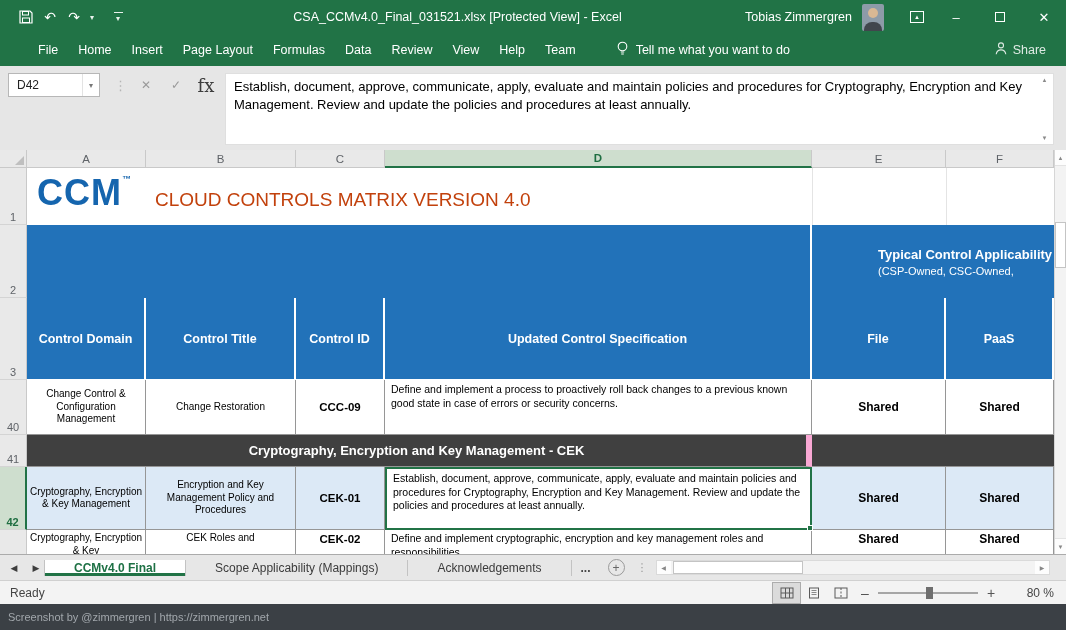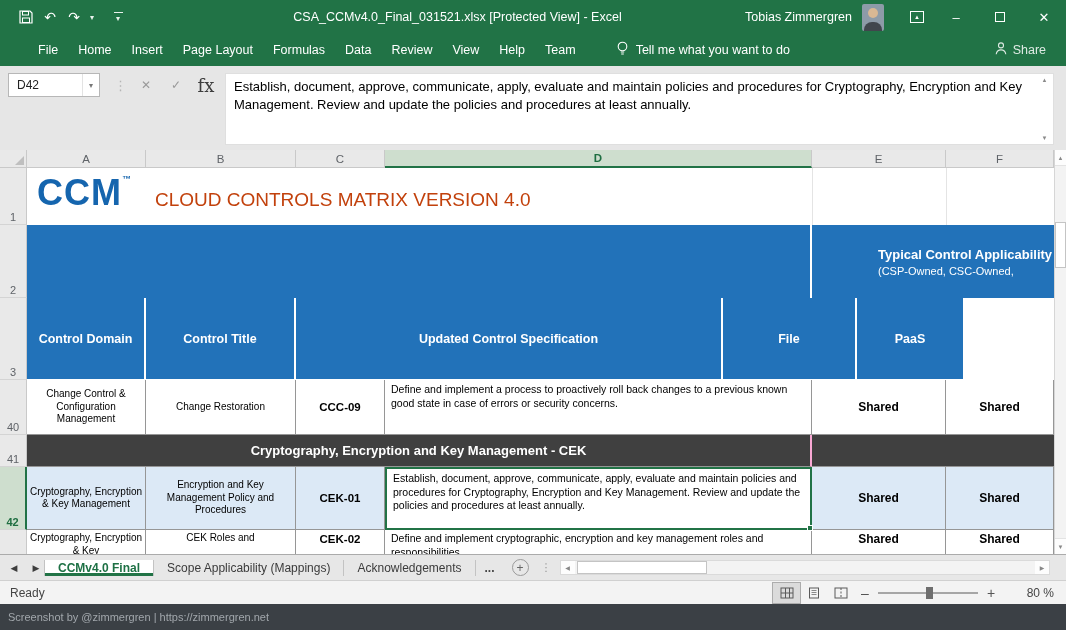--- a/index.html
+++ b/index.html
@@ -96,37 +96,37 @@
     padding:2px;overflow:hidden;line-height:1.25}
   .tc.spec{font-size:10.5px;text-align:left;align-items:flex-start;justify-content:flex-start;
     padding:3px 6px;line-height:1.3}
   .tc.idcell{font-weight:bold;font-size:11.5px}
   .tc.shared{font-weight:bold;font-size:12px}
   .r42 .tc{background:#DCE9F6}
   .active-cell{background:#fff !important;border:2px solid #217346 !important;overflow:visible;position:relative}
   .active-cell .handle{position:absolute;right:-3px;bottom:-3px;width:6px;height:6px;
     background:#217346;border:1px solid #fff}
   .sec-main{width:785px;background:#404040;color:#fff;font-weight:bold;font-size:13px;display:flex;
-    align-items:center;justify-content:center;border-right:2px solid #f9a8d4;border-bottom:1px solid #969696}
+    align-items:center;justify-content:center;border-right:6px solid #f9a8d4;border-bottom:1px solid #969696}
   .sec-side{width:242px;background:#404040;border-bottom:1px solid #969696}
   .r43 .tc{align-items:flex-start;padding-top:2px}
 
   .vscroll{position:absolute;top:0;right:0;width:12px;height:404px;background:#F3F3F3;
     border-left:1px solid #D6D6D6}
   .vs-btn{position:absolute;left:0;width:11px;height:16px;background:#FDFDFD;display:flex;
     align-items:center;justify-content:center;font-size:6px;color:#888}
   .vs-btn.top{top:0;border-bottom:1px solid #E3E3E3}
   .vs-btn.bottom{bottom:0;border-top:1px solid #E3E3E3}
   .vs-thumb{position:absolute;left:0;top:72px;width:11px;height:46px;background:#FFF;
     border:1px solid #C4C4C4}
 
   
   .tabstrip{height:26px;background:#E7E7E7;border-top:1px solid #ABABAB;display:flex;align-items:center}
   .tab-nav{width:16px;text-align:center;font-size:9px;color:#3d3d3d;margin-left:6px}
-  .sheettab{height:16px;display:flex;align-items:center;padding:0 13px;font-size:12px;color:#3b3b3b;
+  .sheettab{height:16px;display:flex;align-items:center;padding:0 29px;font-size:12px;color:#3b3b3b;
     border-right:1px solid #C3C3C3;white-space:nowrap;margin-top:1px}
   .sheettab.active{background:#FFF;color:#1E7145;font-weight:bold;border-left:1px solid #C3C3C3;
     box-shadow:inset 0 -3px 0 #217346}
   .tab-ellipsis{padding:0 9px;font-size:12px;color:#444;font-weight:bold}
   .add-sheet{width:17px;height:17px;border:1px solid #9A9A9A;border-radius:50%;display:flex;
     align-items:center;justify-content:center;font-size:12px;color:#666;margin:0 8px;flex-shrink:0}
   .tab-splitter{color:#999;font-size:11px;margin:0 4px}
   .hscroll{flex:1;height:15px;margin:0 16px 0 4px;background:#F3F3F3;border:1px solid #DADADA;position:relative}
   .hs-btn{position:absolute;top:0;width:14px;height:13px;background:#FDFDFD;display:flex;
     align-items:center;justify-content:center;font-size:6px;color:#888}
@@ -262,20 +262,21 @@
         <div class="blue-side">
           <div class="app-l1">Typical Control Applicability an</div>
           <div class="app-l2">(CSP-Owned, CSC-Owned,</div>
         </div>
       </div>
 
       <div class="row r3">
         <div class="gut">3</div>
         <div class="hc c-a">Control Domain</div>
         <div class="hc c-b">Control Title</div>
+        <div class="hc c-c">Control ID</div>
         <div class="hc c-d">Updated Control Specification</div>
         <div class="hc c-e">File</div>
         <div class="hc c-f">PaaS</div>
       </div>
 
       <div class="row r40">
         <div class="gut">40</div>
         <div class="tc c-a">Change Control &amp; Configuration Management</div>
         <div class="tc c-b">Change Restoration</div>
         <div class="tc c-c idcell">CCC-09</div>

